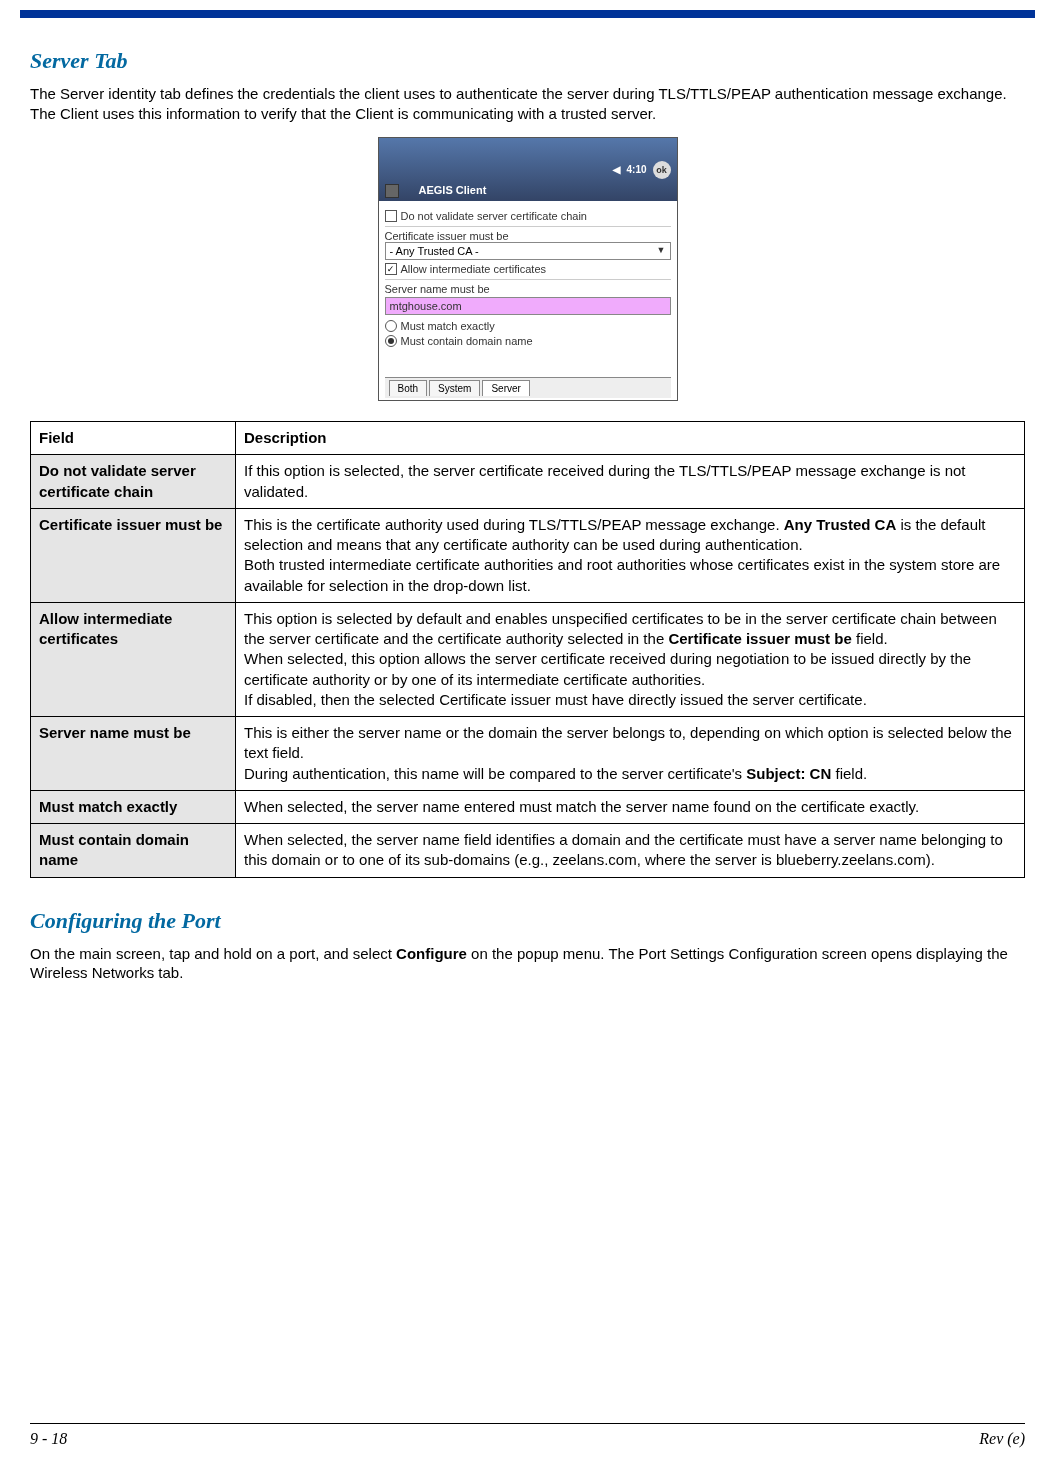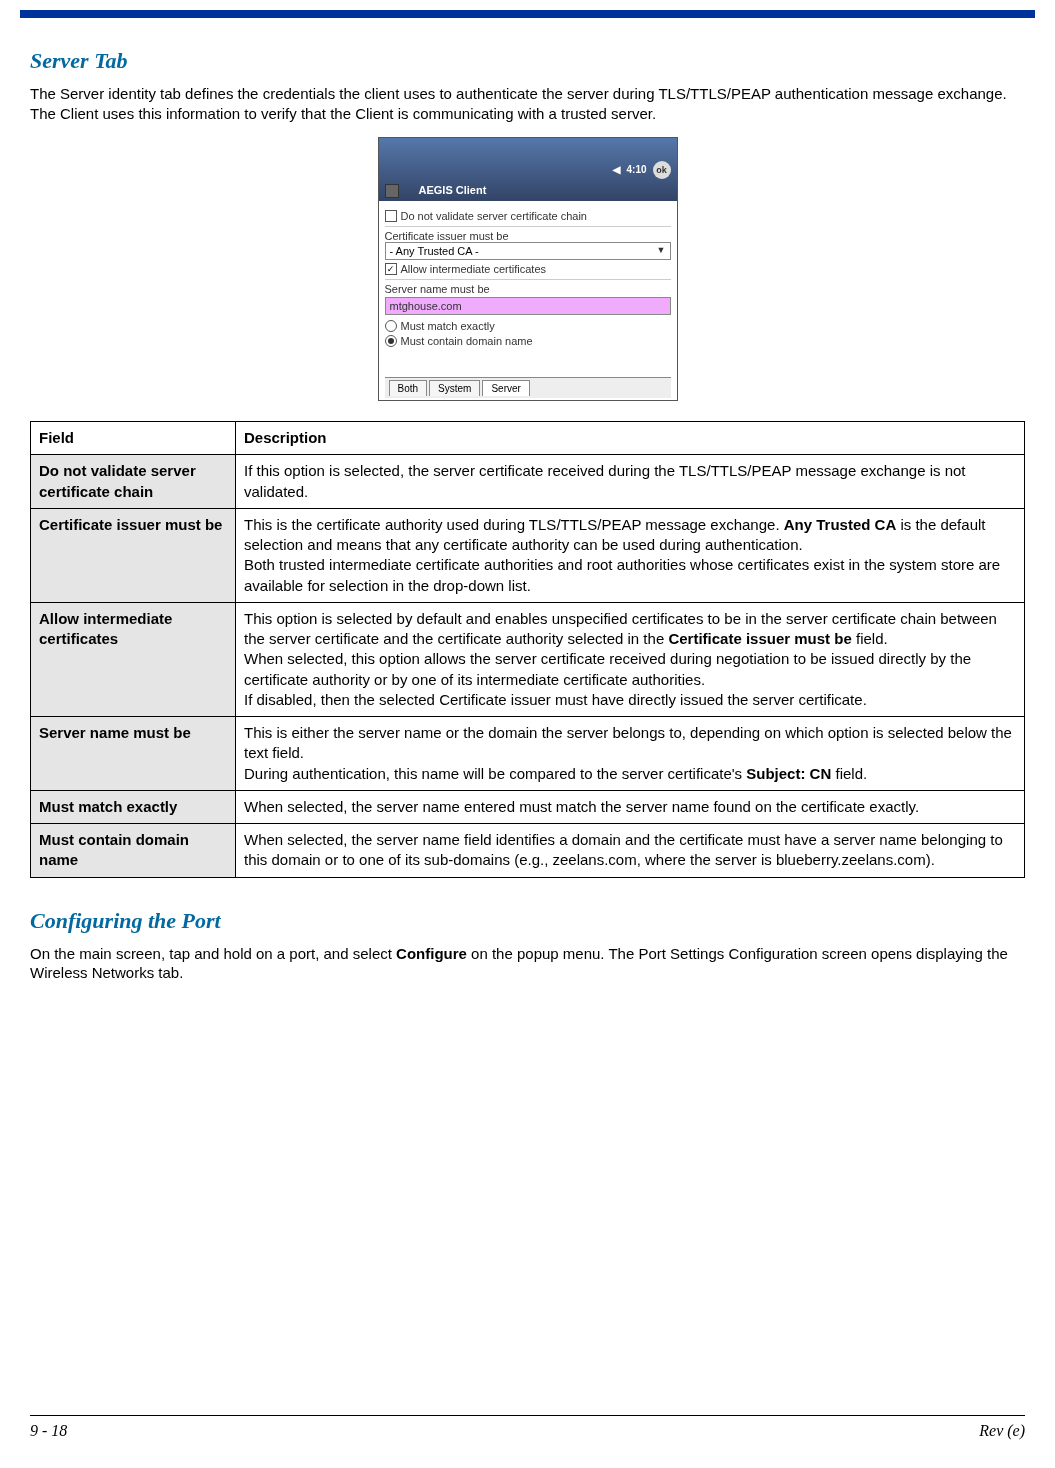--- a/index.html
+++ b/index.html
@@ -116,21 +116,21 @@
   background: #e5e5e5;
   font-weight: bold;
 }
 table.field-table tr.header td.field-col { background: #fff; }
 .desc-part { white-space: pre-wrap; }
 .bold-inline { font-weight: bold; }
 .segment { display: inline; }
 
 .footer {
   position: absolute;
-  bottom: 28px;
+  bottom: 20px;
   left: 30px;
   right: 30px;
   border-top: 1px solid #000;
   padding-top: 6px;
   font-family: "Times New Roman", Times, serif;
   font-style: italic;
   font-size: 16px;
   display: flex;
   justify-content: space-between;
 }

